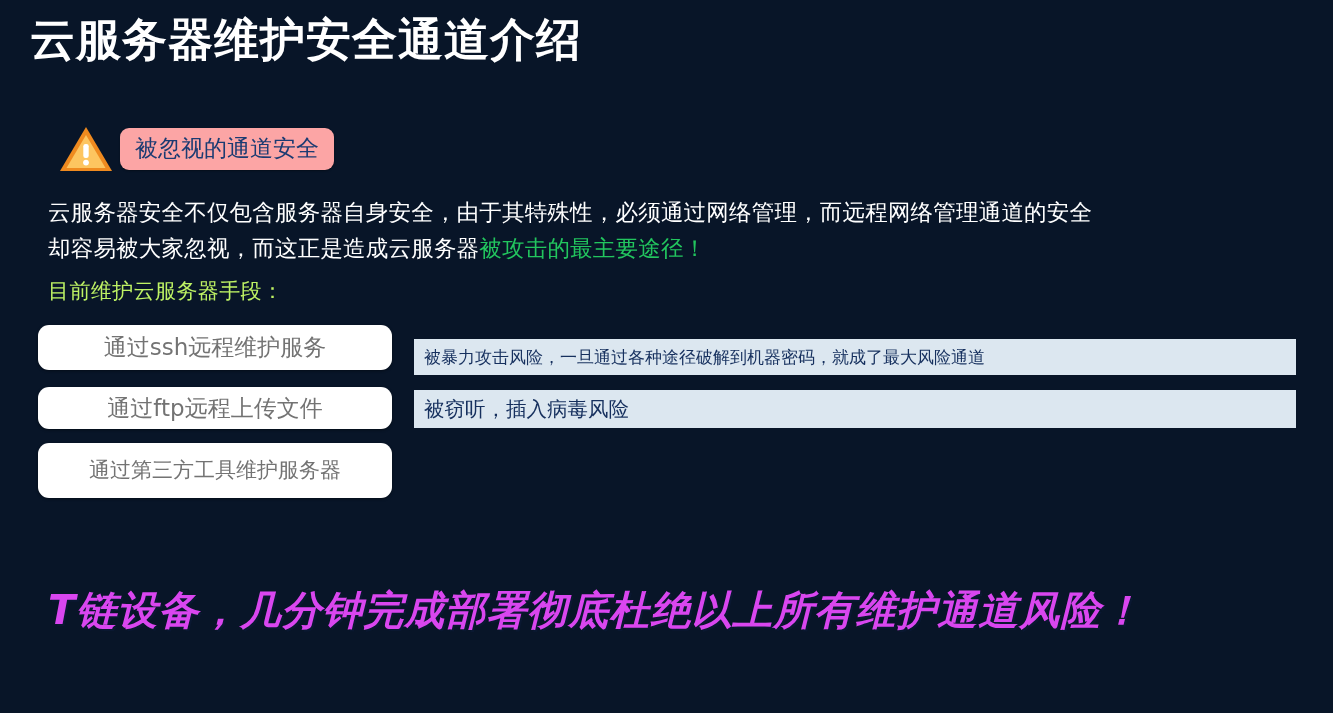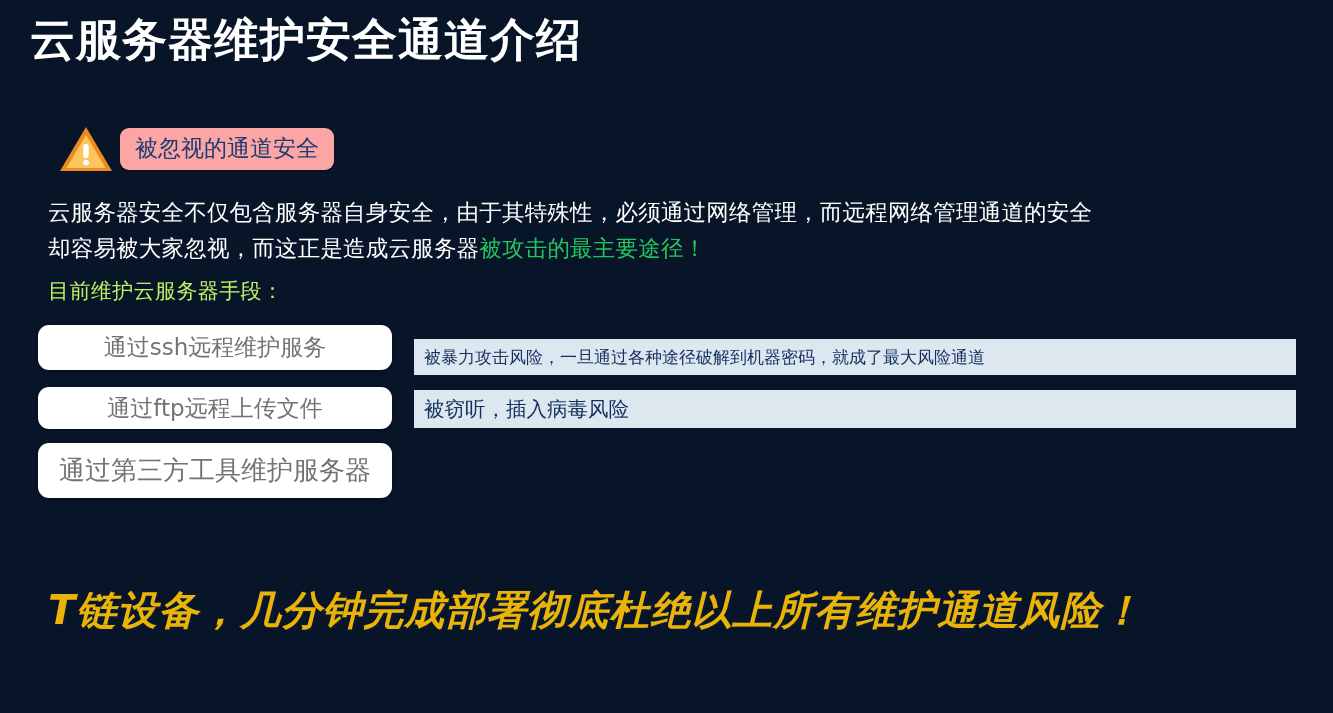--- a/index.html
+++ b/index.html
@@ -123,32 +123,32 @@
 
   
   .row1 .method-btn { height: 45px; line-height: 45px; font-size: 23px; }
   .row1 .method-desc { height: 36px; line-height: 36px; font-size: 17px; padding: 0 10px; margin-top: 14px; }
   
   .row2 { margin-top: 10px; }
   .row2 .method-btn { height: 42px; line-height: 42px; font-size: 23px; }
   .row2 .method-desc { height: 38px; line-height: 38px; font-size: 20.5px; padding: 0 10px; margin-top: 3px; }
   
   .row3 { margin-top: 14px; }
-  .row3 .method-btn { height: 55px; line-height: 55px; font-size: 26px; }
+  .row3 .method-btn { height: 55px; line-height: 55px; font-size: 21px; }
   .row3 .method-desc { height: 40px; line-height: 40px; font-size: 20.5px; padding: 0 10px; margin-top: 8px; }
 
   
   .banner {
     position: absolute;
     left: 48px;
     top: 583px;
     font-size: 40px;
     font-weight: bold;
     font-style: italic;
-    color: #eab308;
+    color: #d946ef;
     letter-spacing: 1px;
     white-space: nowrap;
     text-shadow: 2px 2px 0 rgba(10,25,50,0.85);
   }
 </style>
 </head>
 <body>
 
 <div class="slide">
 

